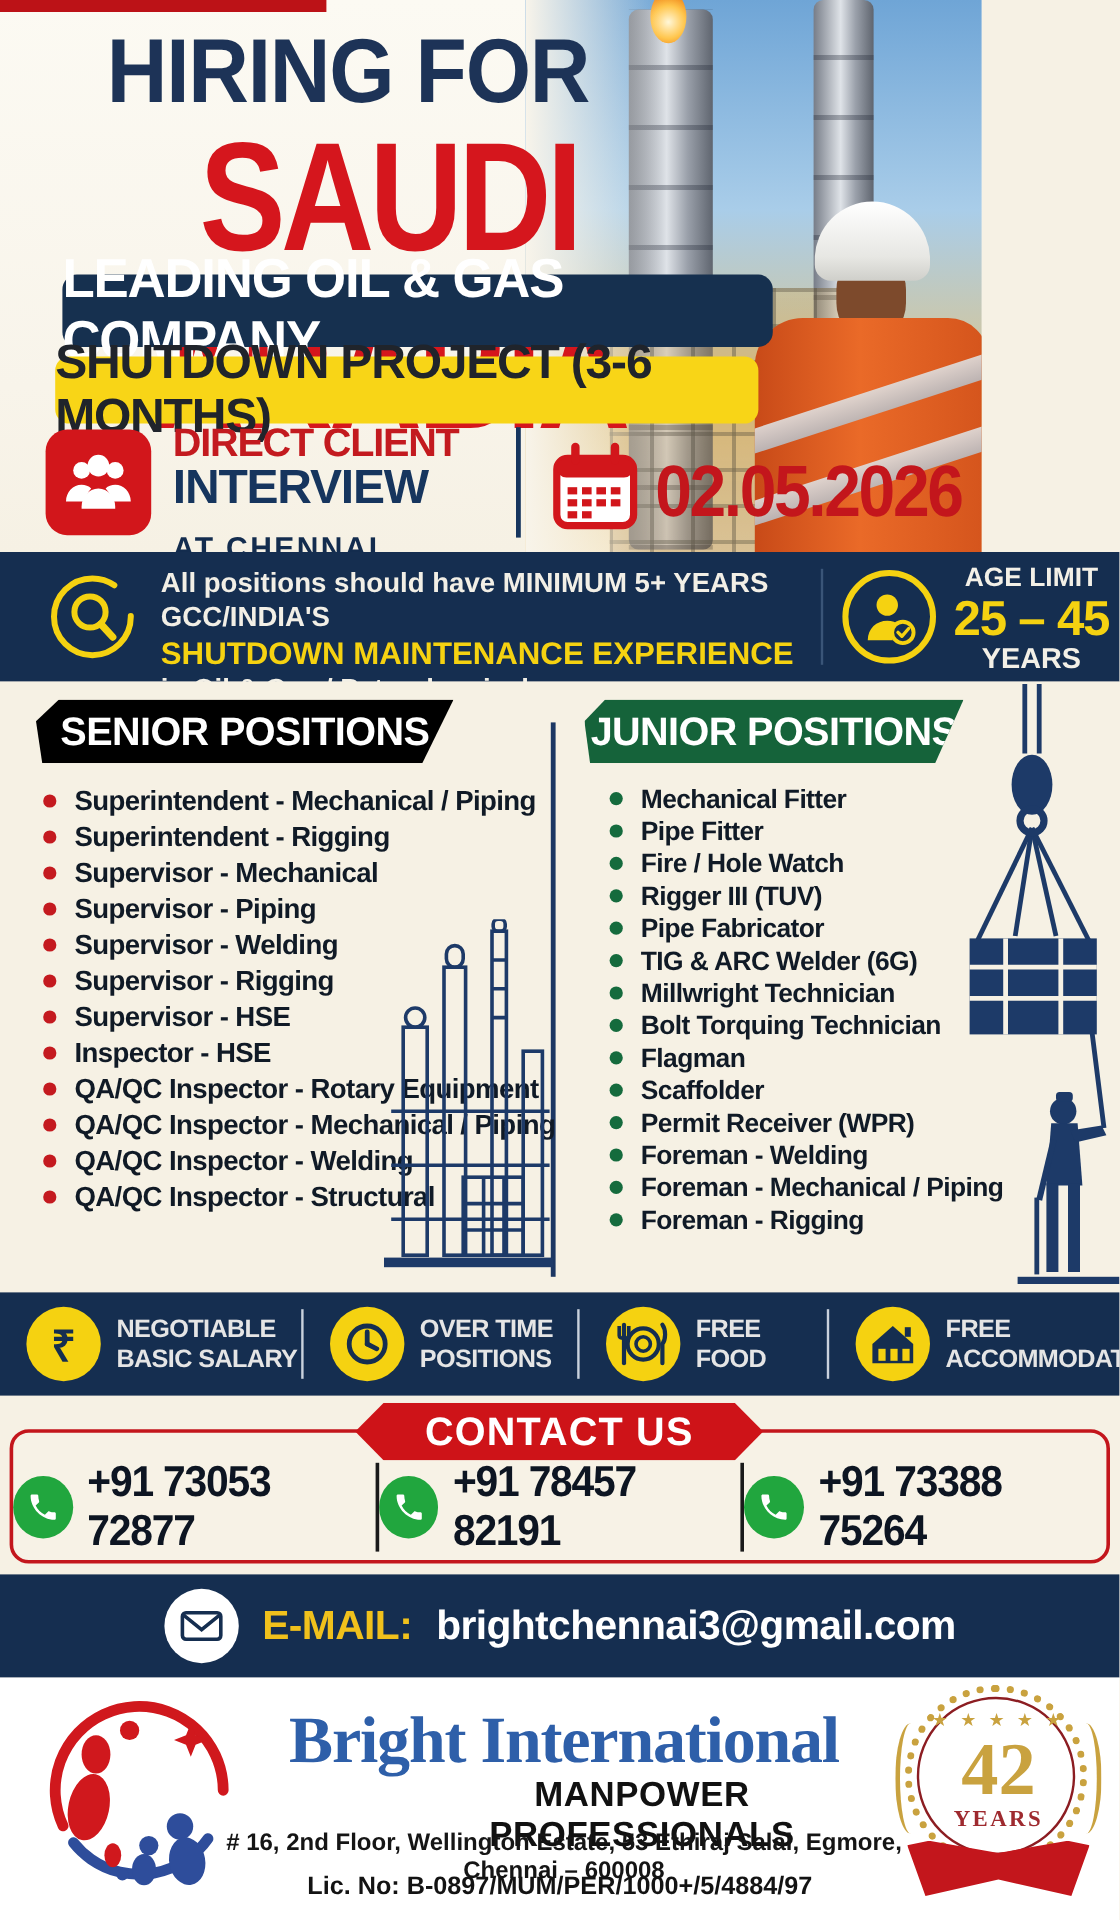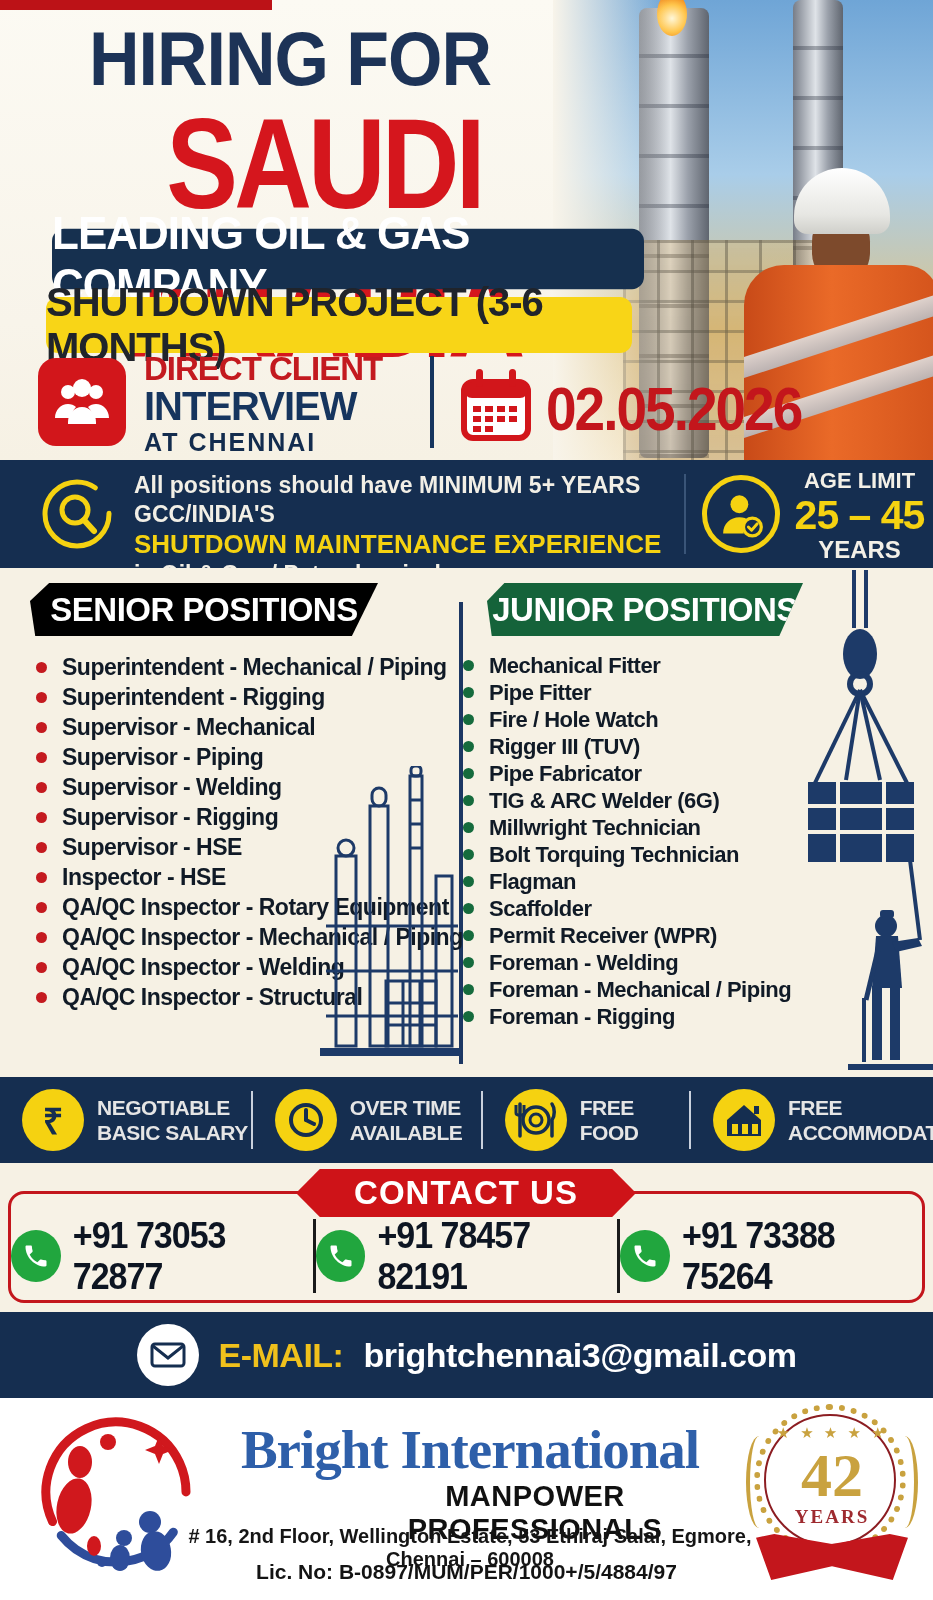--- a/index.html
+++ b/index.html
@@ -2,21 +2,21 @@
 <html><head>
 <meta charset="utf-8">
 <style>
   * { margin:0; padding:0; box-sizing:border-box; font-family:"Liberation Sans",sans-serif; }
   html,body { width:933px; height:1600px; }
   body { background:#f6f1e4; overflow:hidden; }
   .poster { position:relative; width:933px; height:1600px; background:#f6f1e4; }
 
   
   .top-strip { position:absolute; left:0; top:0; width:272px; height:10px; background:#bc1217; }
-  .header { position:absolute; left:0; top:0; width:933px; height:460px;
+  .header { position:absolute; left:0; top:0; width:818px; height:460px;
             background:linear-gradient(180deg,#fcfaf3 0%,#f8f4ea 70%,#f6f1e4 100%); }
   .photo { position:absolute; right:0; top:0; width:380px; height:460px; overflow:hidden;
            background:linear-gradient(180deg,#6fa5d6 0%,#a9cde9 38%,#dec489 72%,#f3e3bf 100%); }
   .photo::after { content:""; position:absolute; inset:0;
            background:linear-gradient(90deg,#f8f4ea 0%,rgba(248,244,234,0) 30%); }
   .tower { position:absolute; border-radius:8px;
            background:linear-gradient(90deg,#777d88 0%,#dfe3e8 45%,#9aa0aa 70%,#5f656f 100%); }
   .tower.t1 { left:86px; top:8px; width:70px; height:450px; }
   .tower.t2 { left:240px; top:0; width:50px; height:330px; }
   .tower .rings { position:absolute; inset:0;
@@ -46,21 +46,21 @@
            display:flex; align-items:center; justify-content:center; color:#fff; font-size:44px; font-weight:800;
            letter-spacing:-1px; transform:scaleY(1.04); }
   .pill-yellow { position:absolute; left:46px; top:297px; width:586px; height:56px; background:#f8d517; border-radius:12px;
            display:flex; align-items:center; justify-content:center; color:#20242b; font-size:40px; font-weight:800; letter-spacing:-1px; }
 
   .people-badge { position:absolute; left:38px; top:358px; width:88px; height:88px; background:#d2161b; border-radius:18px;
            display:flex; align-items:center; justify-content:center; }
   .iv-text { position:absolute; left:144px; top:352px; width:280px; line-height:1.04; }
   .iv-l1 { font-size:33px; font-weight:800; color:#c31a1f; letter-spacing:-1px; }
   .iv-l2 { font-size:40px; font-weight:800; color:#16355e; letter-spacing:-1px; }
-  .iv-l3 { font-size:25px; font-weight:800; color:#132c4e; letter-spacing:2px; margin-top:1px; }
+  .iv-l3 { font-size:25px; font-weight:800; color:#132c4e; letter-spacing:2px; margin-top:16px; }
   .iv-divider { position:absolute; left:430px; top:356px; width:4px; height:92px; background:#16355e; }
   .calendar-wrap { position:absolute; left:458px; top:366px; width:76px; height:78px; }
   .date-text { position:absolute; left:546px; top:374px; font-size:55px; font-weight:800; color:#c3161c;
            transform:scaleY(1.1); transform-origin:top left; letter-spacing:-2px; }
 
   
   .exp-band { position:absolute; left:0; top:460px; width:933px; height:108px; background:#152e50; }
   .search-badge { position:absolute; left:40px; top:17px; width:74px; height:74px; }
   .exp-text { position:absolute; left:134px; top:11px; width:570px; }
   .exp-l1 { color:#f2efe6; font-size:23px; font-weight:800; line-height:29px; }
@@ -78,21 +78,21 @@
   .positions { position:absolute; left:0; top:568px; width:933px; height:509px; background:#f6f1e4; }
   .ribbon { position:absolute; height:53px; display:flex; align-items:center; justify-content:center;
             color:#fff; font-size:33px; font-weight:800; letter-spacing:-0.5px; }
   .ribbon.red { left:30px; top:15px; width:348px; background:#000000;
             clip-path:polygon(0 34%,5.5% 0,100% 0,92.5% 100%,1.5% 100%); }
   .ribbon.green { left:487px; top:15px; width:316px; background:#15633a;
             clip-path:polygon(0 34%,5.5% 0,100% 0,92.5% 100%,1.5% 100%); }
   .center-divider { position:absolute; left:459px; top:34px; width:4px; height:462px; background:#1c3763; }
   ul.pos-list { position:absolute; list-style:none; }
   ul.senior { left:36px; top:84px; width:425px; }
-  ul.junior { left:463px; top:84px; width:345px; }
+  ul.junior { left:508px; top:84px; width:345px; }
   .pos-list li { display:flex; align-items:center; }
   ul.senior li { height:30px; }
   ul.junior li { height:27px; }
   .bullet { width:11px; height:11px; border-radius:50%; margin-right:15px; flex-shrink:0; }
   ul.senior .bullet { background:#c41a1f; }
   ul.junior .bullet { background:#156b3d; }
   .pos-text { font-weight:800; color:#101a26; letter-spacing:-0.5px; white-space:nowrap; }
   ul.senior .pos-text { font-size:23px; }
   ul.junior .pos-text { font-size:22px; }
   .refinery-art { position:absolute; left:318px; top:198px; }
@@ -441,21 +441,21 @@
     <div class="benefit b2">
       <div class="icon-circle">
         <svg width="40" height="40" viewBox="0 0 40 40">
           <circle cx="20" cy="20" r="15" fill="none" stroke="#152e50" stroke-width="4"></circle>
           <line x1="20" y1="20" x2="20" y2="10" stroke="#152e50" stroke-width="4" stroke-linecap="round"></line>
           <line x1="20" y1="20" x2="28" y2="24" stroke="#152e50" stroke-width="4" stroke-linecap="round"></line>
         </svg>
       </div>
       <div class="benefit-label">
         <div>OVER TIME</div>
-          <div>AVAILABLE</div>
+          <div>POSITIONS</div>
       </div>
     </div>
     <div class="benefit-divider"></div>
     <div class="benefit b3">
       <div class="icon-circle">
         <svg width="44" height="40" viewBox="0 0 44 40">
           <circle cx="22" cy="20" r="13" fill="none" stroke="#152e50" stroke-width="3.5"></circle>
           <circle cx="22" cy="20" r="6" fill="none" stroke="#152e50" stroke-width="3"></circle>
           <line x1="6" y1="4" x2="6" y2="36" stroke="#152e50" stroke-width="3.5" stroke-linecap="round"></line>
           <path d="M2 5v8c0 3 8 3 8 0V5" fill="none" stroke="#152e50" stroke-width="3"></path>

